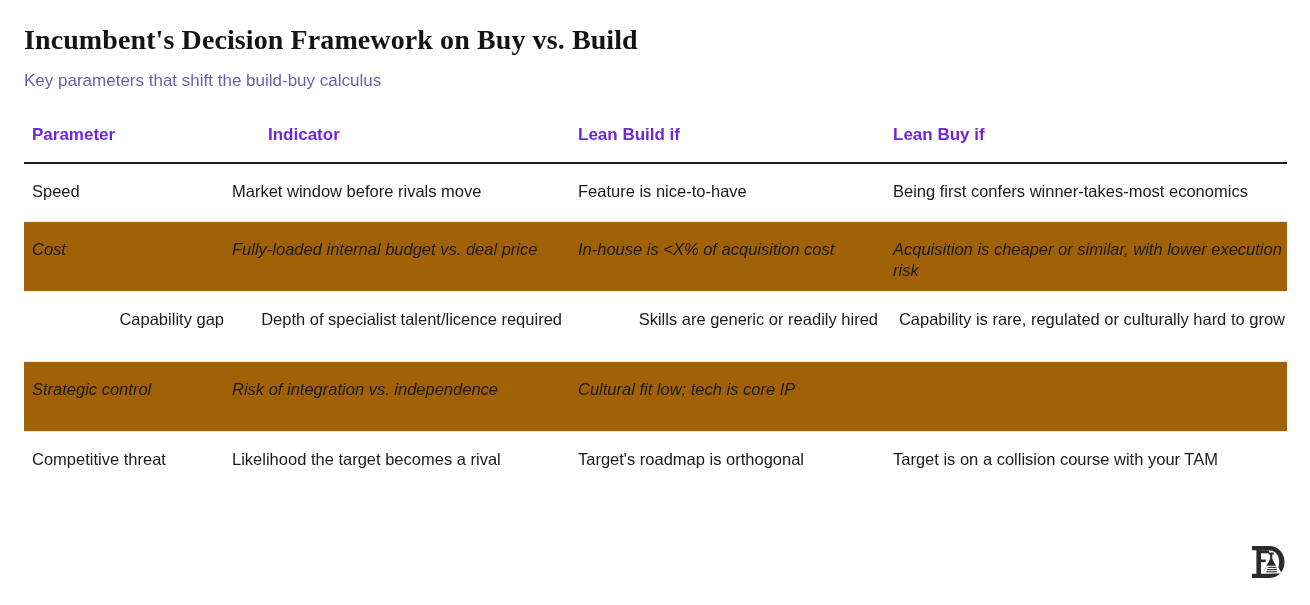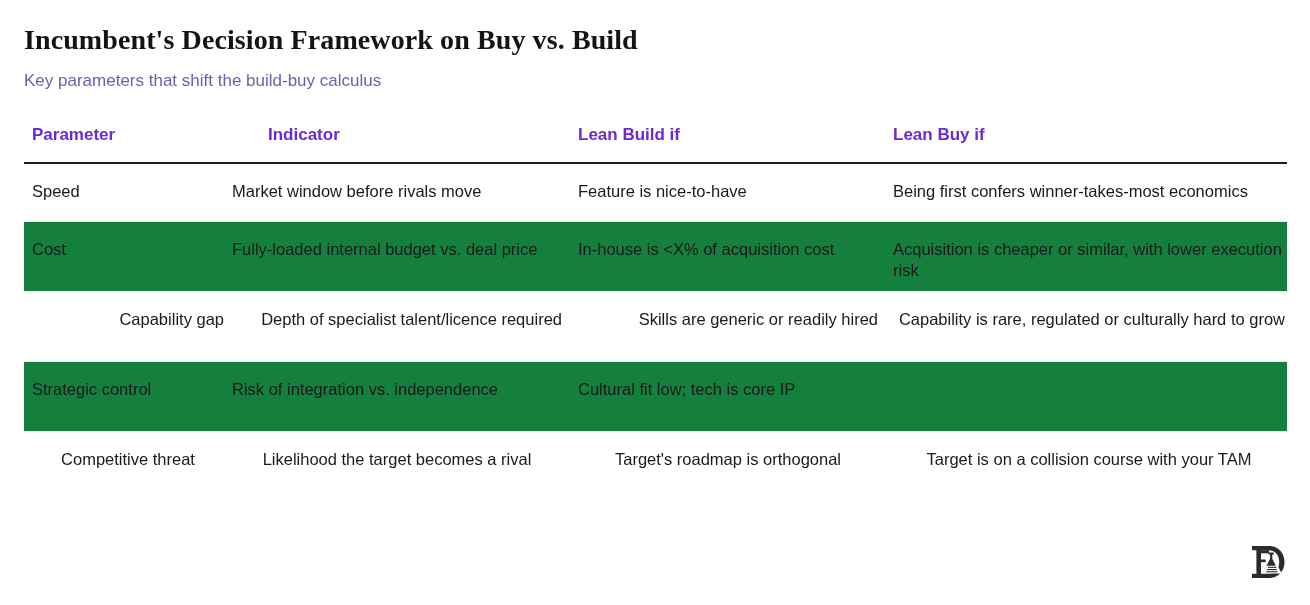--- a/index.html
+++ b/index.html
@@ -66,25 +66,25 @@
     line-height: 22px;
   }
 
   .row {
     position: relative;
     box-sizing: border-box;
     width: 100%;
     border-bottom: 1px solid #eceaea;
   }
   .row.alt {
-    background: #15803d;
+    background: #a16207;
+    font-style: italic;
   }
   .row.last {
     border-bottom: none;
-    text-align: center;
   }
 
   .cell {
     position: absolute;
     font-size: 16.5px;
     line-height: 21px;
     color: #1a1a1a;
     top: 17px;
   }
 

